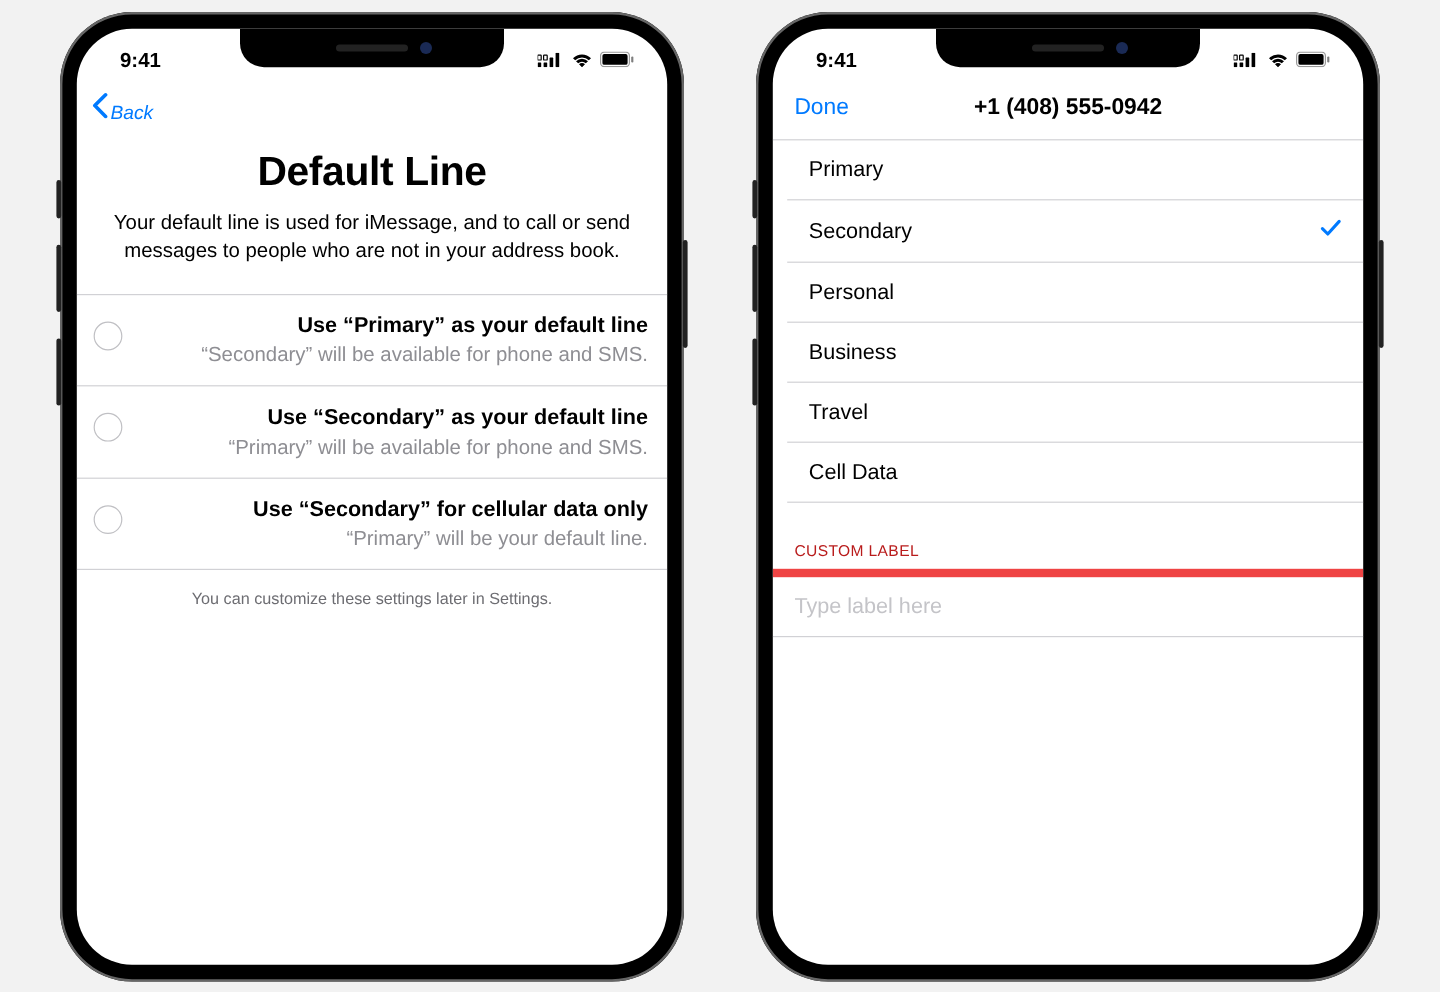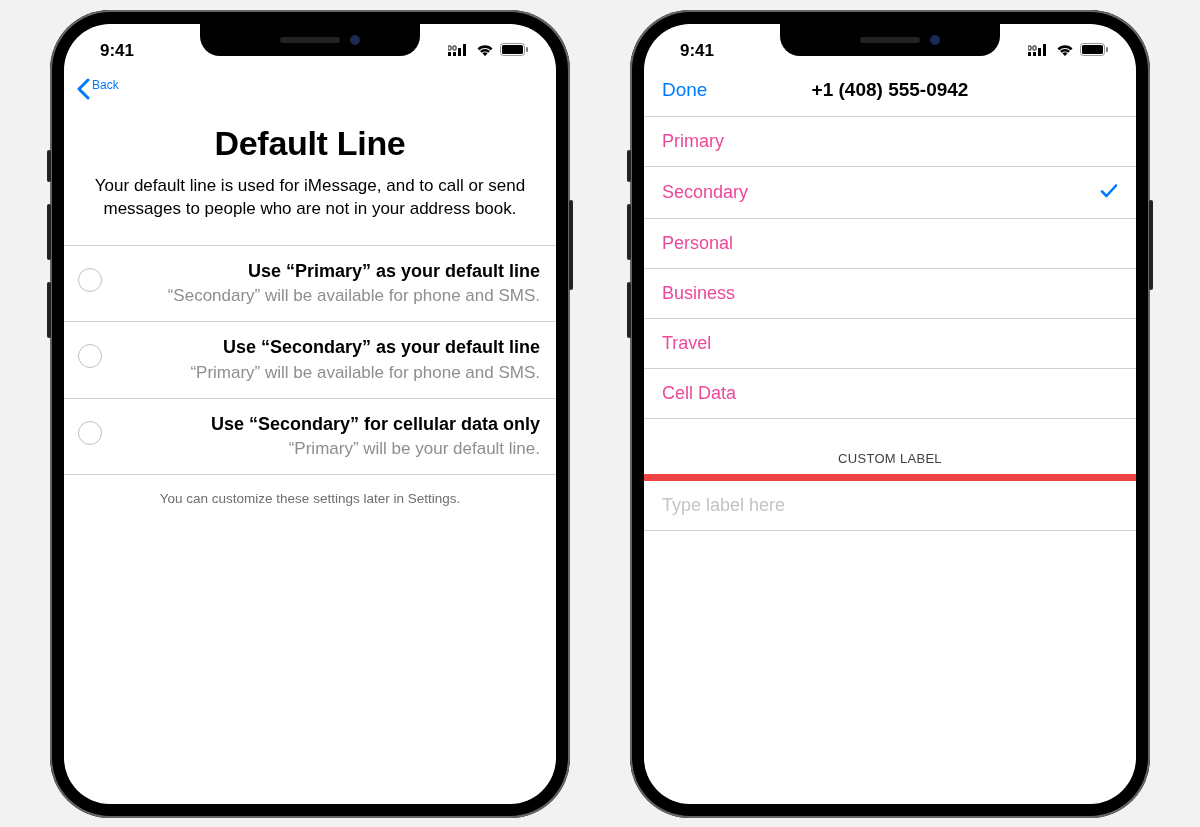--- a/index.html
+++ b/index.html
@@ -68,24 +68,25 @@
   .status-icons { display: flex; align-items: center; gap: 6px; padding-top: 10px; }
   .nav-bar {
     height: 44px;
     display: flex;
     align-items: center;
     padding: 0 12px;
     position: relative;
   }
   .nav-back {
     display: flex;
-    align-items: flex-start;
+    align-items: flex-end;
     color: #007aff;
-    font-size: 12px;
+    font-size: 16px;
     gap: 2px;
+    font-style: italic;
   }
   .nav-done {
     color: #007aff;
     font-size: 19px;
     font-weight: 400;
     padding-left: 6px;
   }
   .nav-title {
     position: absolute;
     left: 0; right: 0;
@@ -147,29 +148,29 @@
   }
   
   .label-list { border-top: 1px solid #d1d1d5; margin-top: 4px; }
   .label-row {
     display: flex;
     align-items: center;
     justify-content: space-between;
     padding: 14px 18px;
     border-bottom: 1px solid #d1d1d5;
     font-size: 18px;
-    color: #ec4899;
+    color: #000000;
+    margin-left: 12px;
   }
   .check { color: #007aff; font-size: 20px; font-weight: 600; }
   .section-header {
     font-size: 13px;
-    color: #404040;
+    color: #b91c1c;
     letter-spacing: 0.3px;
     padding: 32px 18px 8px;
-    text-align: center;
   }
   .input-row {
     border-top: 7px solid #ef4444;
     border-bottom: 1px solid #d1d1d5;
     padding: 14px 18px;
   }
   .input-row input {
     border: none;
     outline: none;
     font-size: 18px;

